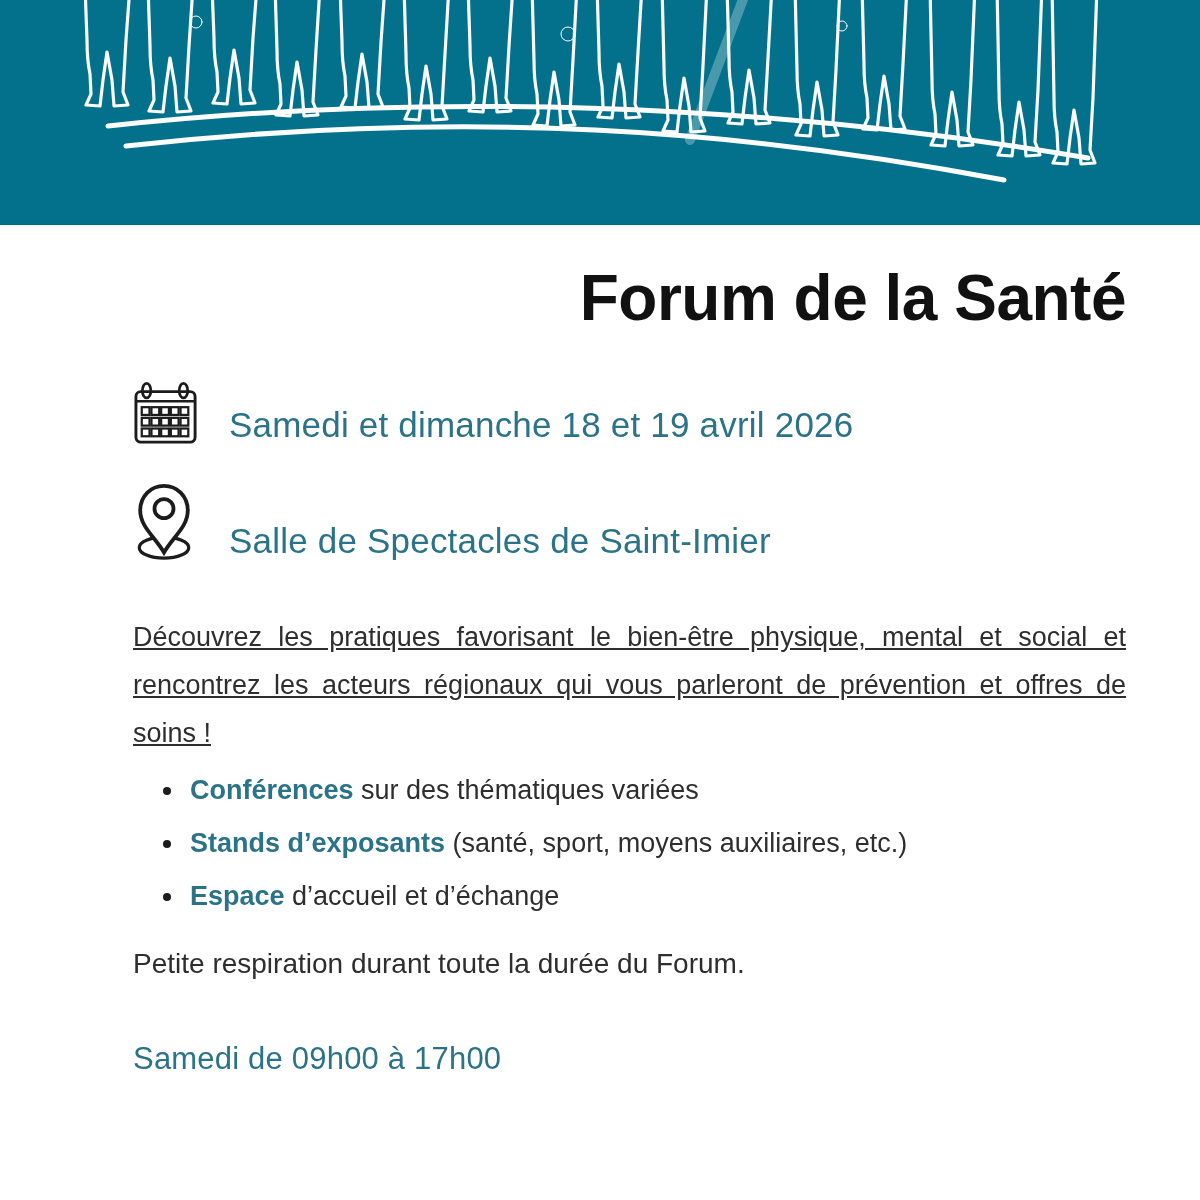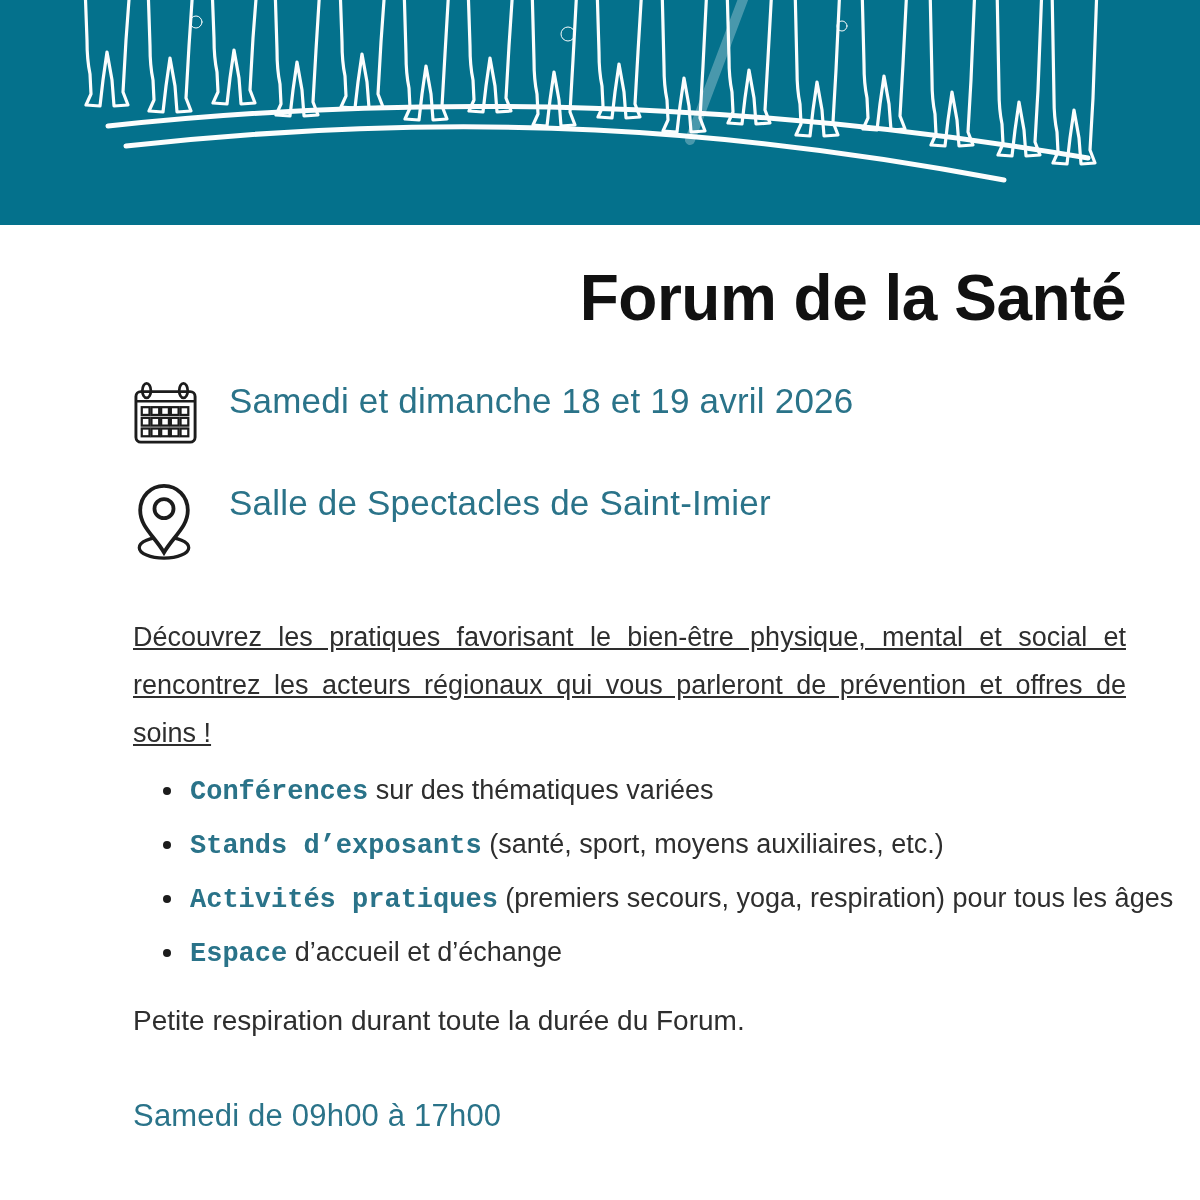--- a/index.html
+++ b/index.html
@@ -25,21 +25,21 @@
   h1.title {
     margin-top: 36px;
     font-size: 64px;
     font-weight: 700;
     letter-spacing: -0.5px;
     color: #111111;
     text-align: right;
   }
 
   .rows { margin-top: 46px; display: flex; flex-direction: column; gap: 38px; }
-  .info-row { display: flex; align-items: flex-start; }
+  .info-row { display: flex; align-items: flex-end; }
   .icon-box { width: 96px; display: flex; justify-content: flex-start; align-items: center; }
   .info-text {
     font-size: 35px;
     color: #2a7389;
     letter-spacing: 0.2px;
   }
 
   .intro {
     margin-top: 52px;
     font-size: 27px;
@@ -49,21 +49,21 @@
     text-decoration: underline;
   }
 
   ul.bullets { margin-top: 18px; list-style: none; padding-left: 30px; }
   ul.bullets li { display: flex; align-items: center; margin-bottom: 22px; }
   .dot {
     width: 8px; height: 8px; border-radius: 50%;
     background: #1c1c1c; flex: 0 0 8px; margin-right: 19px;
   }
   .li-text { font-size: 27px; white-space: nowrap; color: #2e2e2e; }
-  .li-text .lead { font-weight: 700; color: #2a7389; font-family: Liberation Mono, monospace; }
+  .li-text .lead { font-weight: 700; color: #2a7389; }
 
   .note { margin-top: 36px; font-size: 28px; color: #2e2e2e; }
 
   .schedule {
     margin-top: 58px;
     font-size: 31px;
     font-weight: 400;
     color: #2a7389;
     line-height: 1.34;
     letter-spacing: 0.2px;
@@ -154,24 +154,20 @@
     <li>
       <span class="dot"></span>
       <span class="li-text"><span class="lead">Conférences</span><span> sur des thématiques variées</span></span>
     </li>
     <li>
       <span class="dot"></span>
       <span class="li-text"><span class="lead">Stands d’exposants</span><span> (santé, sport, moyens auxiliaires, etc.)</span></span>
     </li>
     <li>
       <span class="dot"></span>
-      <span class="li-text"><span class="lead">Activités pratiques</span><span> (premiers secours, yoga, respiration) pour tous les âges</span></span>
-    </li>
-    <li>
-      <span class="dot"></span>
       <span class="li-text"><span class="lead">Espace</span><span> d’accueil et d’échange</span></span>
     </li>
   </ul>
 
   <p class="note">Petite respiration durant toute la durée du Forum.</p>
 
   <div class="schedule">
     <div>Samedi de 09h00 à 17h00</div>
   </div>
 </main>

